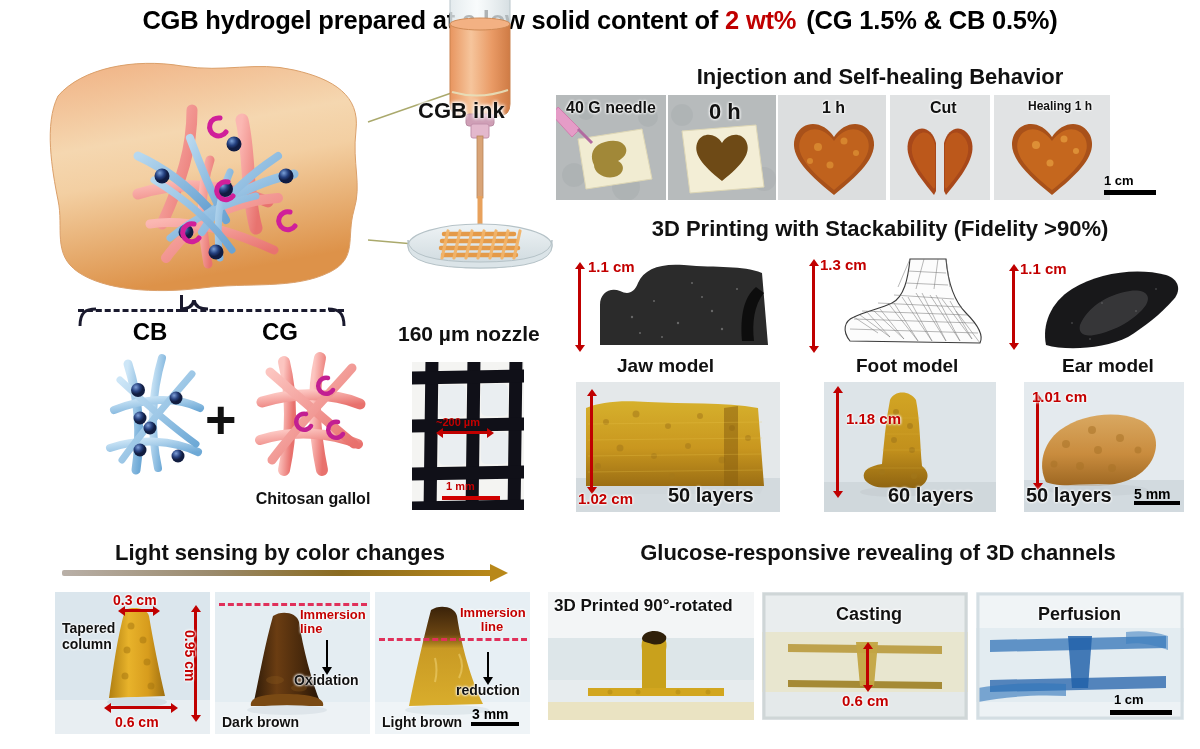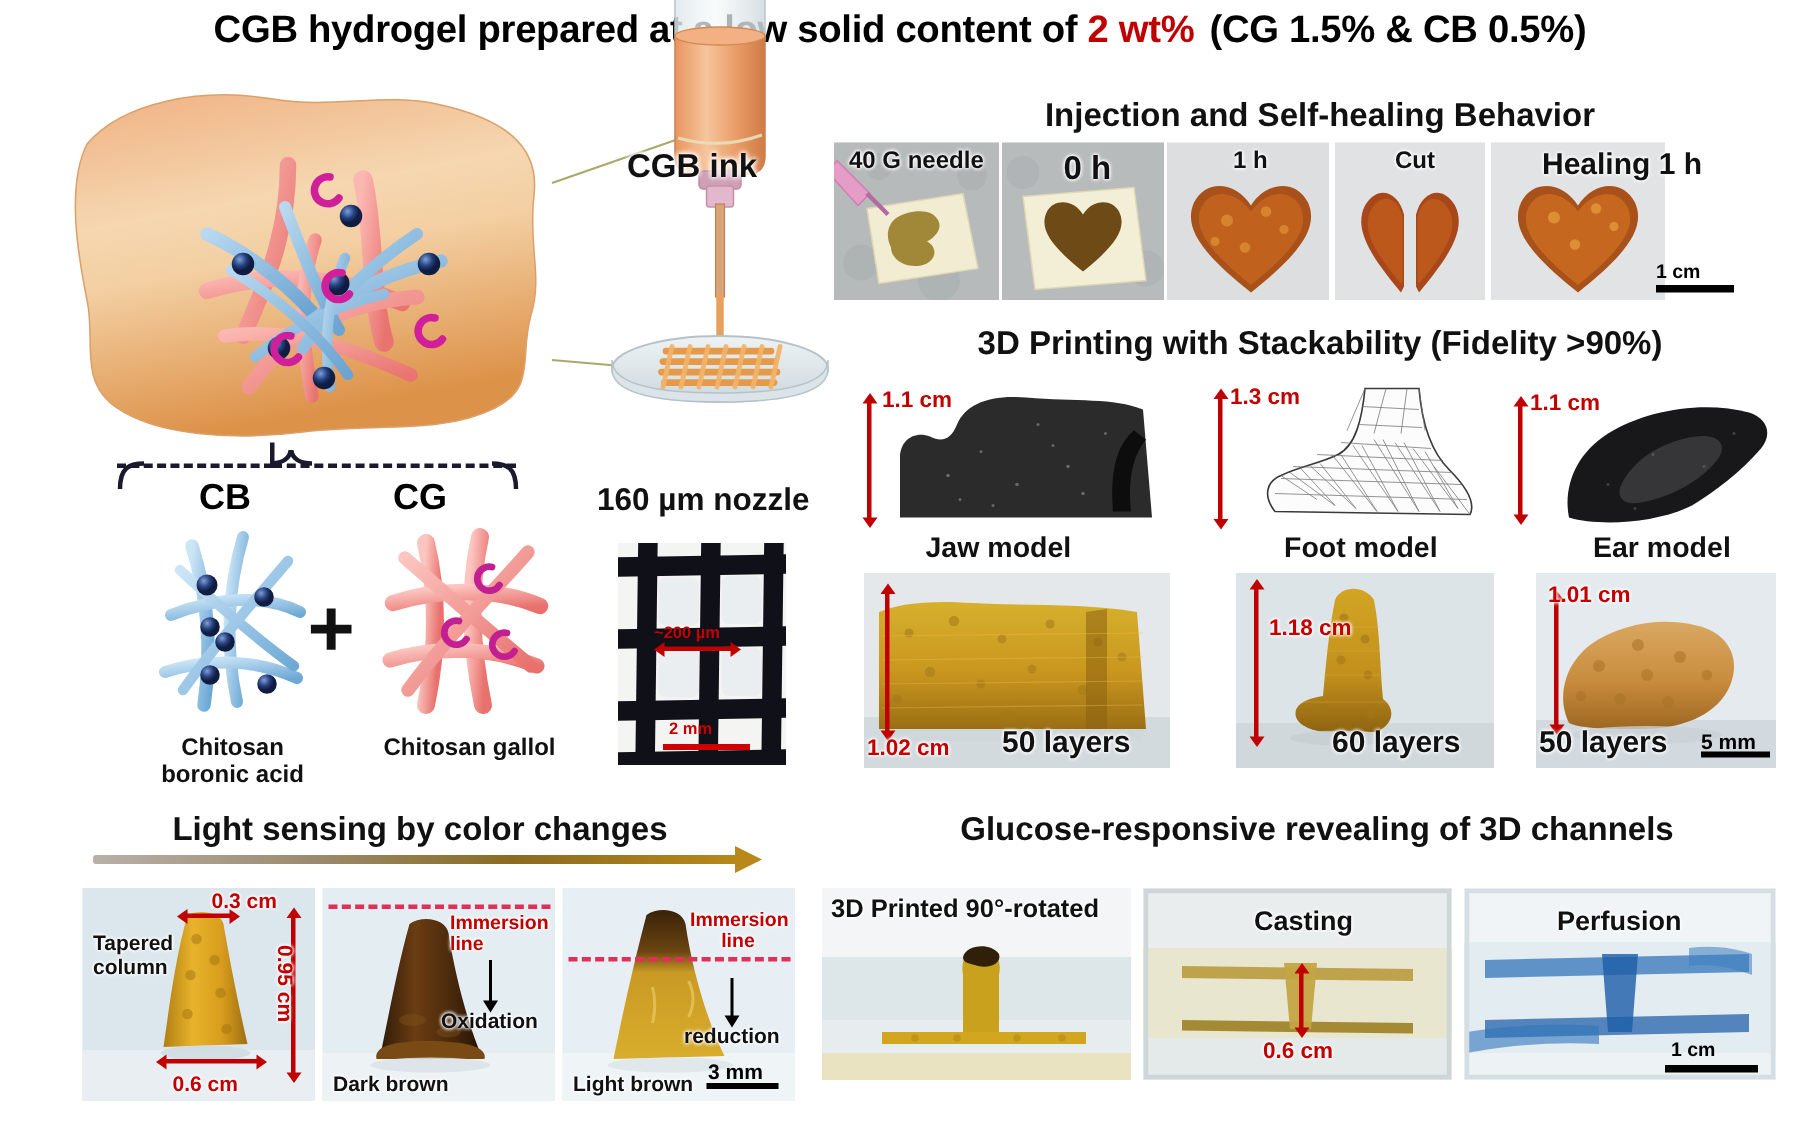--- a/index.html
+++ b/index.html
@@ -286,24 +286,20 @@
       <path d="M18,24 C50,52 78,76 102,96" stroke-width="9"></path>
       <path d="M100,20 C74,50 48,74 20,112" stroke-width="9"></path>
     </g>
     <g fill="none" stroke="#c21f92" stroke-width="4.5" stroke-linecap="round">
       <path d="M76,30 a8,8 0 1,0 5,12"></path>
       <path d="M54,66 a8,8 0 1,0 5,12"></path>
       <path d="M86,74 a8,8 0 1,0 5,12"></path>
     </g>
   </svg>
 
-  <div class="sublabel" style="left:75px; top:490px; width:160px;">
-    <div>Chitosan</div>
-    <div>boronic acid</div>
-  </div>
   <div class="sublabel" style="left:228px; top:490px; width:170px;">
     <div>Chitosan gallol</div>
   </div>
 
   <svg id="syringe" viewBox="0 0 180 330">
     <defs>
       <linearGradient id="barrel" x1="0" y1="0" x2="1" y2="0">
         <stop offset="0%" stop-color="#e8955f"></stop>
           <stop offset="35%" stop-color="#f6c59c"></stop>
         <stop offset="70%" stop-color="#e99a65"></stop>
@@ -377,21 +373,21 @@
         <rect x="69" y="22" width="27" height="32" rx="5"></rect>
         <rect x="27" y="71" width="27" height="32" rx="5"></rect>
         <rect x="69" y="70" width="27" height="32" rx="5"></rect>
       </g>
     </svg>
     
     <div class="dimh" style="left:30px; top:69px; width:46px;"></div>
     <div class="cap red" style="left:24px; top:54px; font-size:11px; text-shadow:none;">~200 µm</div>
     
     <div class="scalebar red" style="left:30px; top:134px; width:58px;"></div>
-    <div class="cap red" style="left:34px; top:118px; font-size:11px; text-shadow:none;">2 mm</div>
+    <div class="cap red" style="left:34px; top:118px; font-size:11px; text-shadow:none;">1 mm</div>
   </div>
 
   <div class="sec-head" style="left:560px; top:64px; width:640px; font-size:22px;">Injection and Self-healing Behavior</div>
 
   <div class="photo" style="left:556px; top:95px; width:110px; height:105px; background:#b9bcbd;">
     <svg width="110" height="105" viewBox="0 0 110 105">
       <rect width="110" height="105" fill="#b6babb"></rect>
       <g fill="#a9aeb0" opacity="0.55">
         <circle cx="18" cy="80" r="12"></circle>
           <circle cx="92" cy="22" r="10"></circle>
@@ -458,21 +454,21 @@
       <path d="M58,95 C32,74 18,58 25,43 C32,30 48,32 58,46 C68,32 84,30 91,43
                C98,58 84,74 58,95 Z" fill="#c8691f" opacity="0.9"></path>
       <g fill="#edaa46" opacity="0.6">
         <circle cx="42" cy="50" r="4"></circle>
           <circle cx="70" cy="44" r="3.5"></circle>
         <circle cx="56" cy="68" r="3.5"></circle>
           <circle cx="82" cy="56" r="3"></circle>
       </g>
     </svg>
   </div>
-  <div class="cap" style="left:1028px; top:99px; font-size:20px;text-align:right;">Healing 1 h</div>
+  <div class="cap" style="left:1028px; top:99px; font-size:12px;text-align:right;">Healing 1 h</div>
 
   <div class="scalebar" style="left:1104px; top:190px; width:52px;"></div>
   <div class="scalelabel" style="left:1104px; top:173px;">1 cm</div>
 
   <div class="sec-head" style="left:560px; top:216px; width:640px; font-size:22px;">3D Printing with Stackability (Fidelity &gt;90%)</div>
 
   <div class="photo" style="left:592px; top:253px; width:184px; height:98px; background:#ffffff;">
     <svg width="184" height="98" viewBox="0 0 184 98">
       <rect width="184" height="98" fill="#fff"></rect>
       <path d="M8,92 L8,52 C8,40 18,34 28,38 C36,42 42,40 46,30 C52,16 68,10 92,12
@@ -665,21 +661,21 @@
           <circle cx="88" cy="48" r="3.5"></circle>
         <circle cx="72" cy="58" r="3.5"></circle>
           <circle cx="92" cy="70" r="3.5"></circle>
         <circle cx="70" cy="84" r="3.5"></circle>
           <circle cx="96" cy="94" r="3.5"></circle>
       </g>
       <ellipse cx="82" cy="110" rx="30" ry="5" fill="#cfdbe2" opacity="0.85"></ellipse>
     </svg>
   </div>
   <div class="dimh" style="left:124px; top:609px; width:30px;"></div>
-  <div class="cap red" style="left:113px; top:592px; font-size:14px;margin-left:28px;">0.3 cm</div>
+  <div class="cap red" style="left:113px; top:592px; font-size:14px;">0.3 cm</div>
   <div class="dimv" style="left:194px; top:611px; height:105px;"></div>
   <div class="cap red" style="left:182px; top:630px; font-size:14px; writing-mode:vertical-rl; text-orientation:mixed;">0.95 cm</div>
   <div class="dimh" style="left:110px; top:706px; width:62px;"></div>
   <div class="cap red" style="left:115px; top:714px; font-size:14px;">0.6 cm</div>
   <div class="cap" style="left:62px; top:620px; font-size:14px; line-height:1.15;">
     <div style="max-width:56px; white-space:normal;">Tapered column</div>
   </div>
 
   <div class="photo" style="left:215px; top:592px; width:155px; height:142px; background:#e3ecf1;">
     <svg width="155" height="142" viewBox="0 0 155 142">

